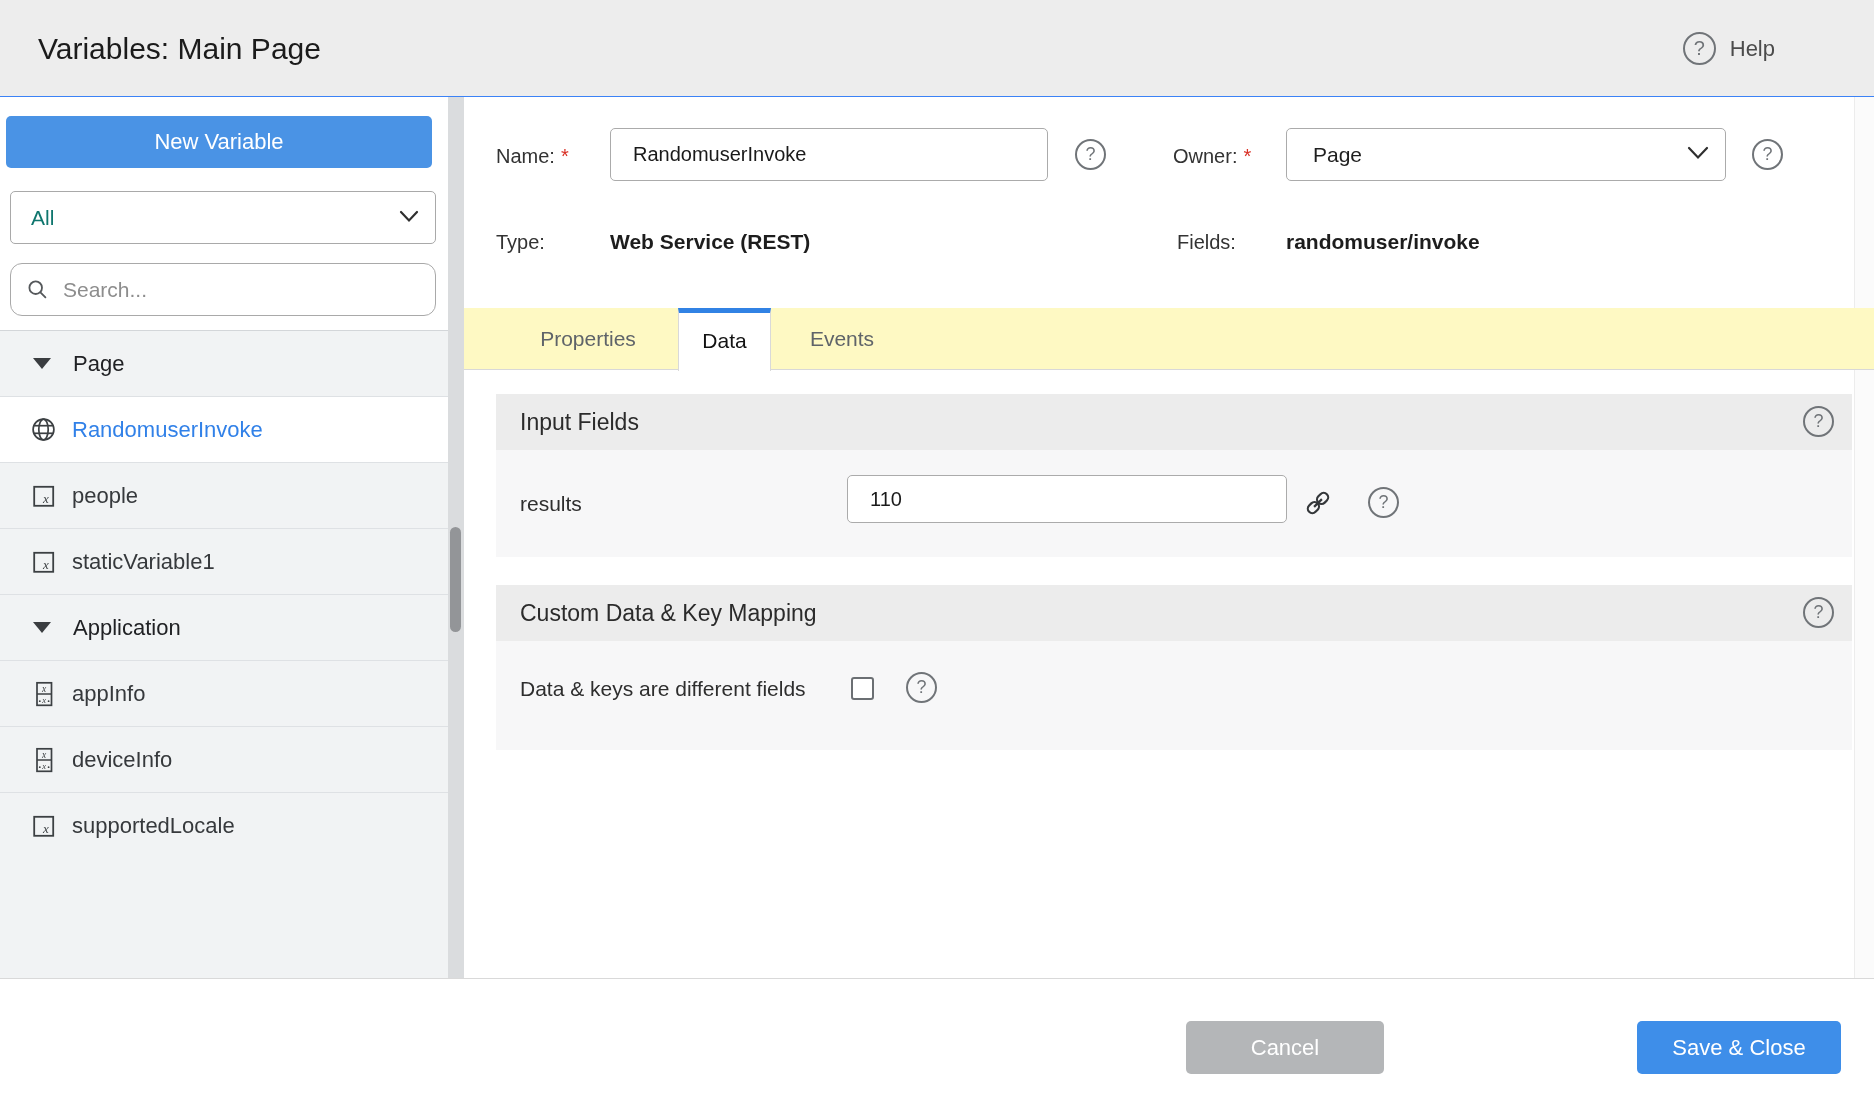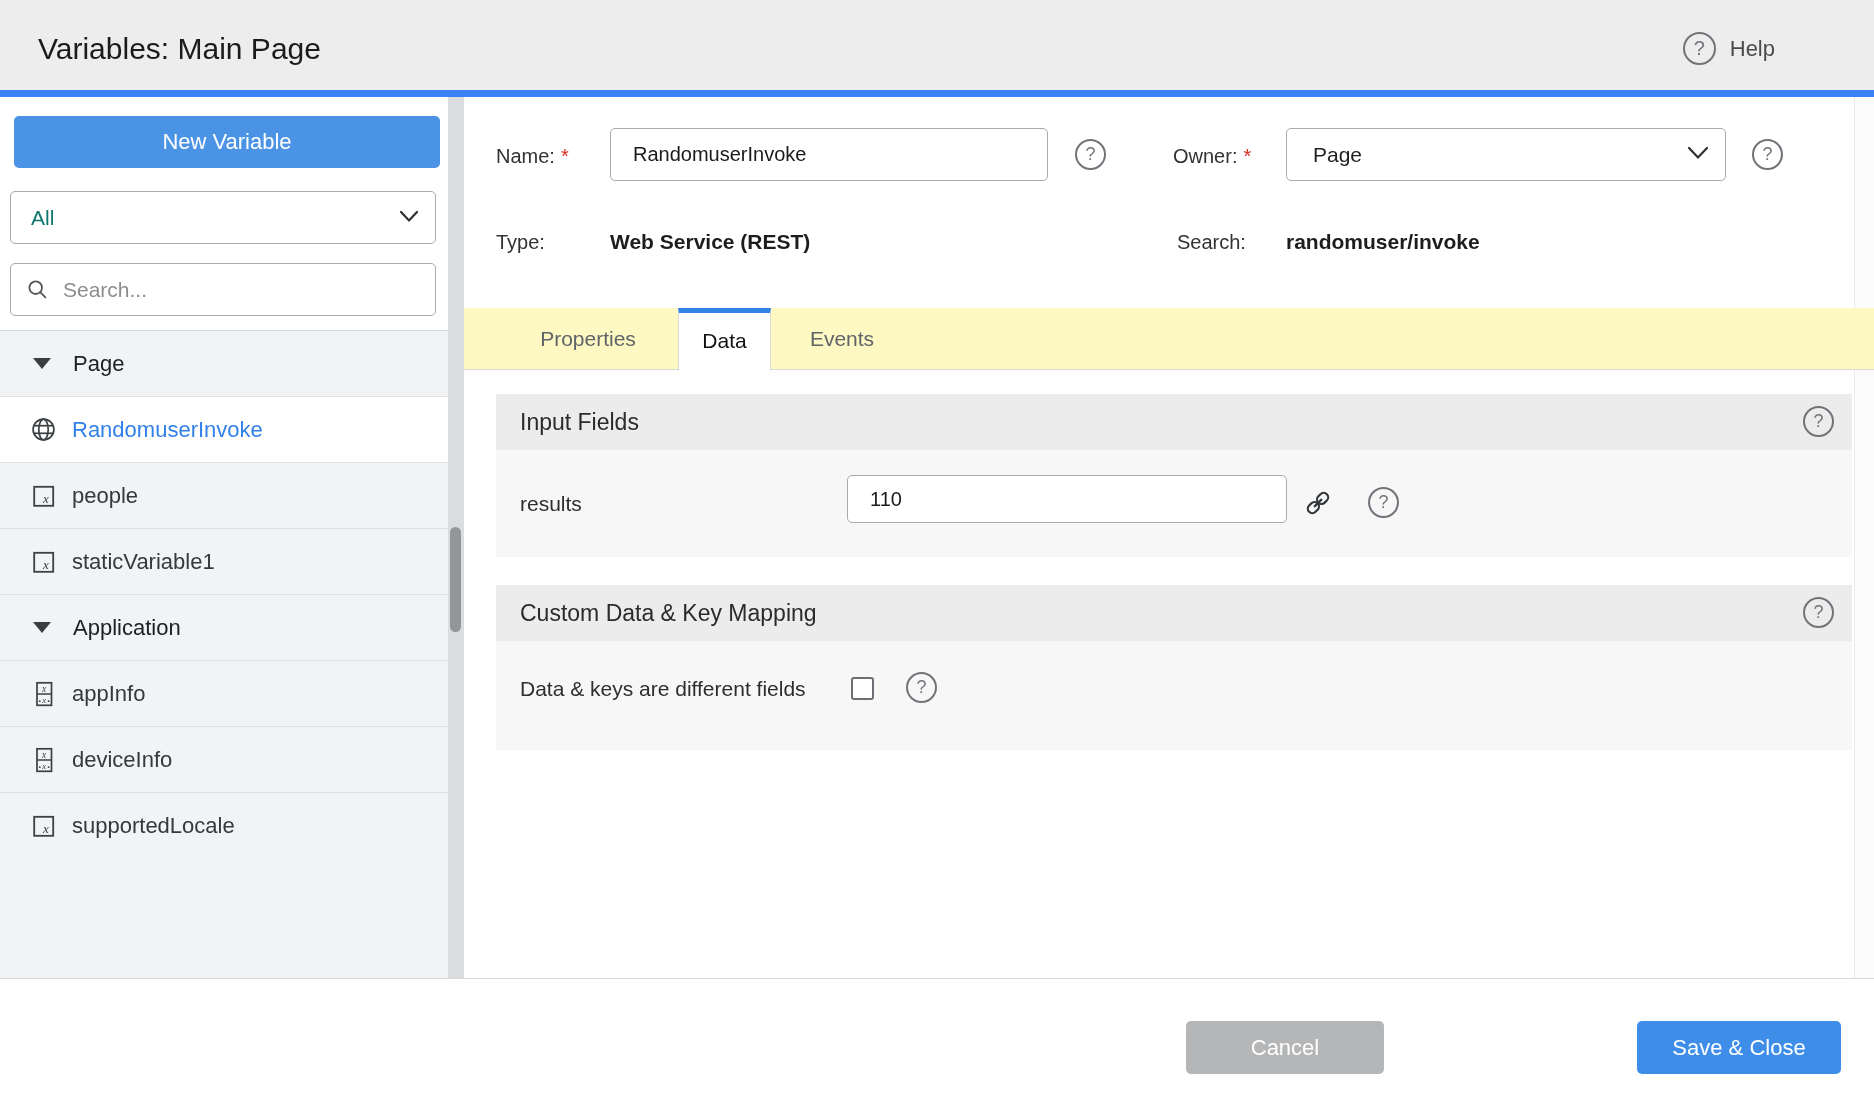--- a/index.html
+++ b/index.html
@@ -1,47 +1,47 @@
 <!DOCTYPE html>
 <html><head>
 <meta charset="utf-8">
 <style>
   * { margin:0; padding:0; box-sizing:border-box; }
   html,body { width:1874px; height:1114px; background:#fff; overflow:hidden;
     font-family:"Liberation Sans","DejaVu Sans",sans-serif; color:#2b2b2b; }
 
   
   .header { position:absolute; left:0; top:0; width:1874px; height:97px;
-    background:#ededed; border-bottom:7px solid #3b82f6; }
+    background:#ededed; border-bottom:1px solid #3b82f6; }
   .page-title { position:absolute; left:38px; top:0; height:97px; line-height:97px;
     font-size:30px; color:#1b1b1b; }
   .help-group { position:absolute; right:99px; top:0; height:97px;
     display:flex; align-items:center; gap:14px; cursor:pointer; }
   .help-label { font-size:22px; color:#4b4b4b; }
 
   
   .qmark { width:31px; height:31px; border:2px solid #707478; border-radius:50%;
     position:relative; display:inline-block; background:transparent; }
   .qmark::after { content:"?"; position:absolute; inset:0; display:flex;
     align-items:center; justify-content:center; font-size:18px; color:#707478; }
   .qmark.lg { width:33px; height:33px; } .qmark.lg::after { font-size:20px; }
 
   
   .sidebar { position:absolute; left:0; top:97px; width:448px; height:881px; background:#fff; }
-  .new-var-btn { position:absolute; left:14px; top:19px; width:426px; height:52px;
+  .new-var-btn { position:absolute; left:6px; top:19px; width:426px; height:52px;
     background:#4a93e5; border:none; border-radius:5px; color:#fff; font-size:22px;
     font-family:inherit; cursor:pointer; }
   .filter-select { position:absolute; left:10px; top:94px; width:426px; height:53px;
     background:#fff; border:1px solid #a9a9a9; border-radius:5px;
     display:flex; align-items:center; cursor:pointer; }
   .filter-select .val { margin-left:20px; font-size:21px; color:#0f766e; }
   .filter-select .chev, .owner-select .chev { position:absolute; right:16px; top:50%;
     transform:translateY(-50%); }
   .search-box { position:absolute; left:10px; top:166px; width:426px; height:53px;
-    background:#fff; border:1px solid #a9a9a9; border-radius:5px; }
+    background:#fff; border:1px solid #a9a9a9; border-radius:12px; }
   .search-box svg { position:absolute; left:16px; top:15px; }
   .search-box input { position:absolute; left:52px; top:0; width:360px; height:51px;
     border:none; outline:none; background:transparent; font-size:21px; color:#333;
     font-family:inherit; }
   .search-box input::placeholder { color:#8d8d8d; }
 
   .var-list { position:absolute; left:0; top:233px; width:448px; border-top:1px solid #d3d6d9; }
   .row { width:448px; height:66px; display:flex; align-items:center;
     background:#f1f3f4; border-bottom:1px solid #dee1e4; cursor:pointer; }
   .row.selected { background:#fff; }
@@ -249,21 +249,21 @@
     <span class="chev">
       <svg width="22" height="14" viewBox="0 0 22 14">
           <polyline points="2,2 11,11.5 20,2" fill="none" stroke="#2f2f2f" stroke-width="2.2" stroke-linecap="round"></polyline>
         </svg>
     </span>
   </div>
   <span class="qmark owner-help"></span>
 
   <div class="fld-label" style="left:32px; top:120px; line-height:50px;">Type:</div>
   <div class="ro-value" style="left:146px; top:120px; line-height:50px;">Web Service (REST)</div>
-  <div class="fld-label" style="left:713px; top:120px; line-height:50px;">Search:</div>
+  <div class="fld-label" style="left:713px; top:120px; line-height:50px;">Fields:</div>
   <div class="ro-value" style="left:822px; top:120px; line-height:50px;">randomuser/invoke</div>
 
   <div class="tabbar">
     <div class="tab tab-properties">Properties</div>
     <div class="tab-active">Data</div>
     <div class="tab tab-events">Events</div>
   </div>
 
   <div class="section-header" style="top:297px;">
     <span class="sec-title">Input Fields</span>

